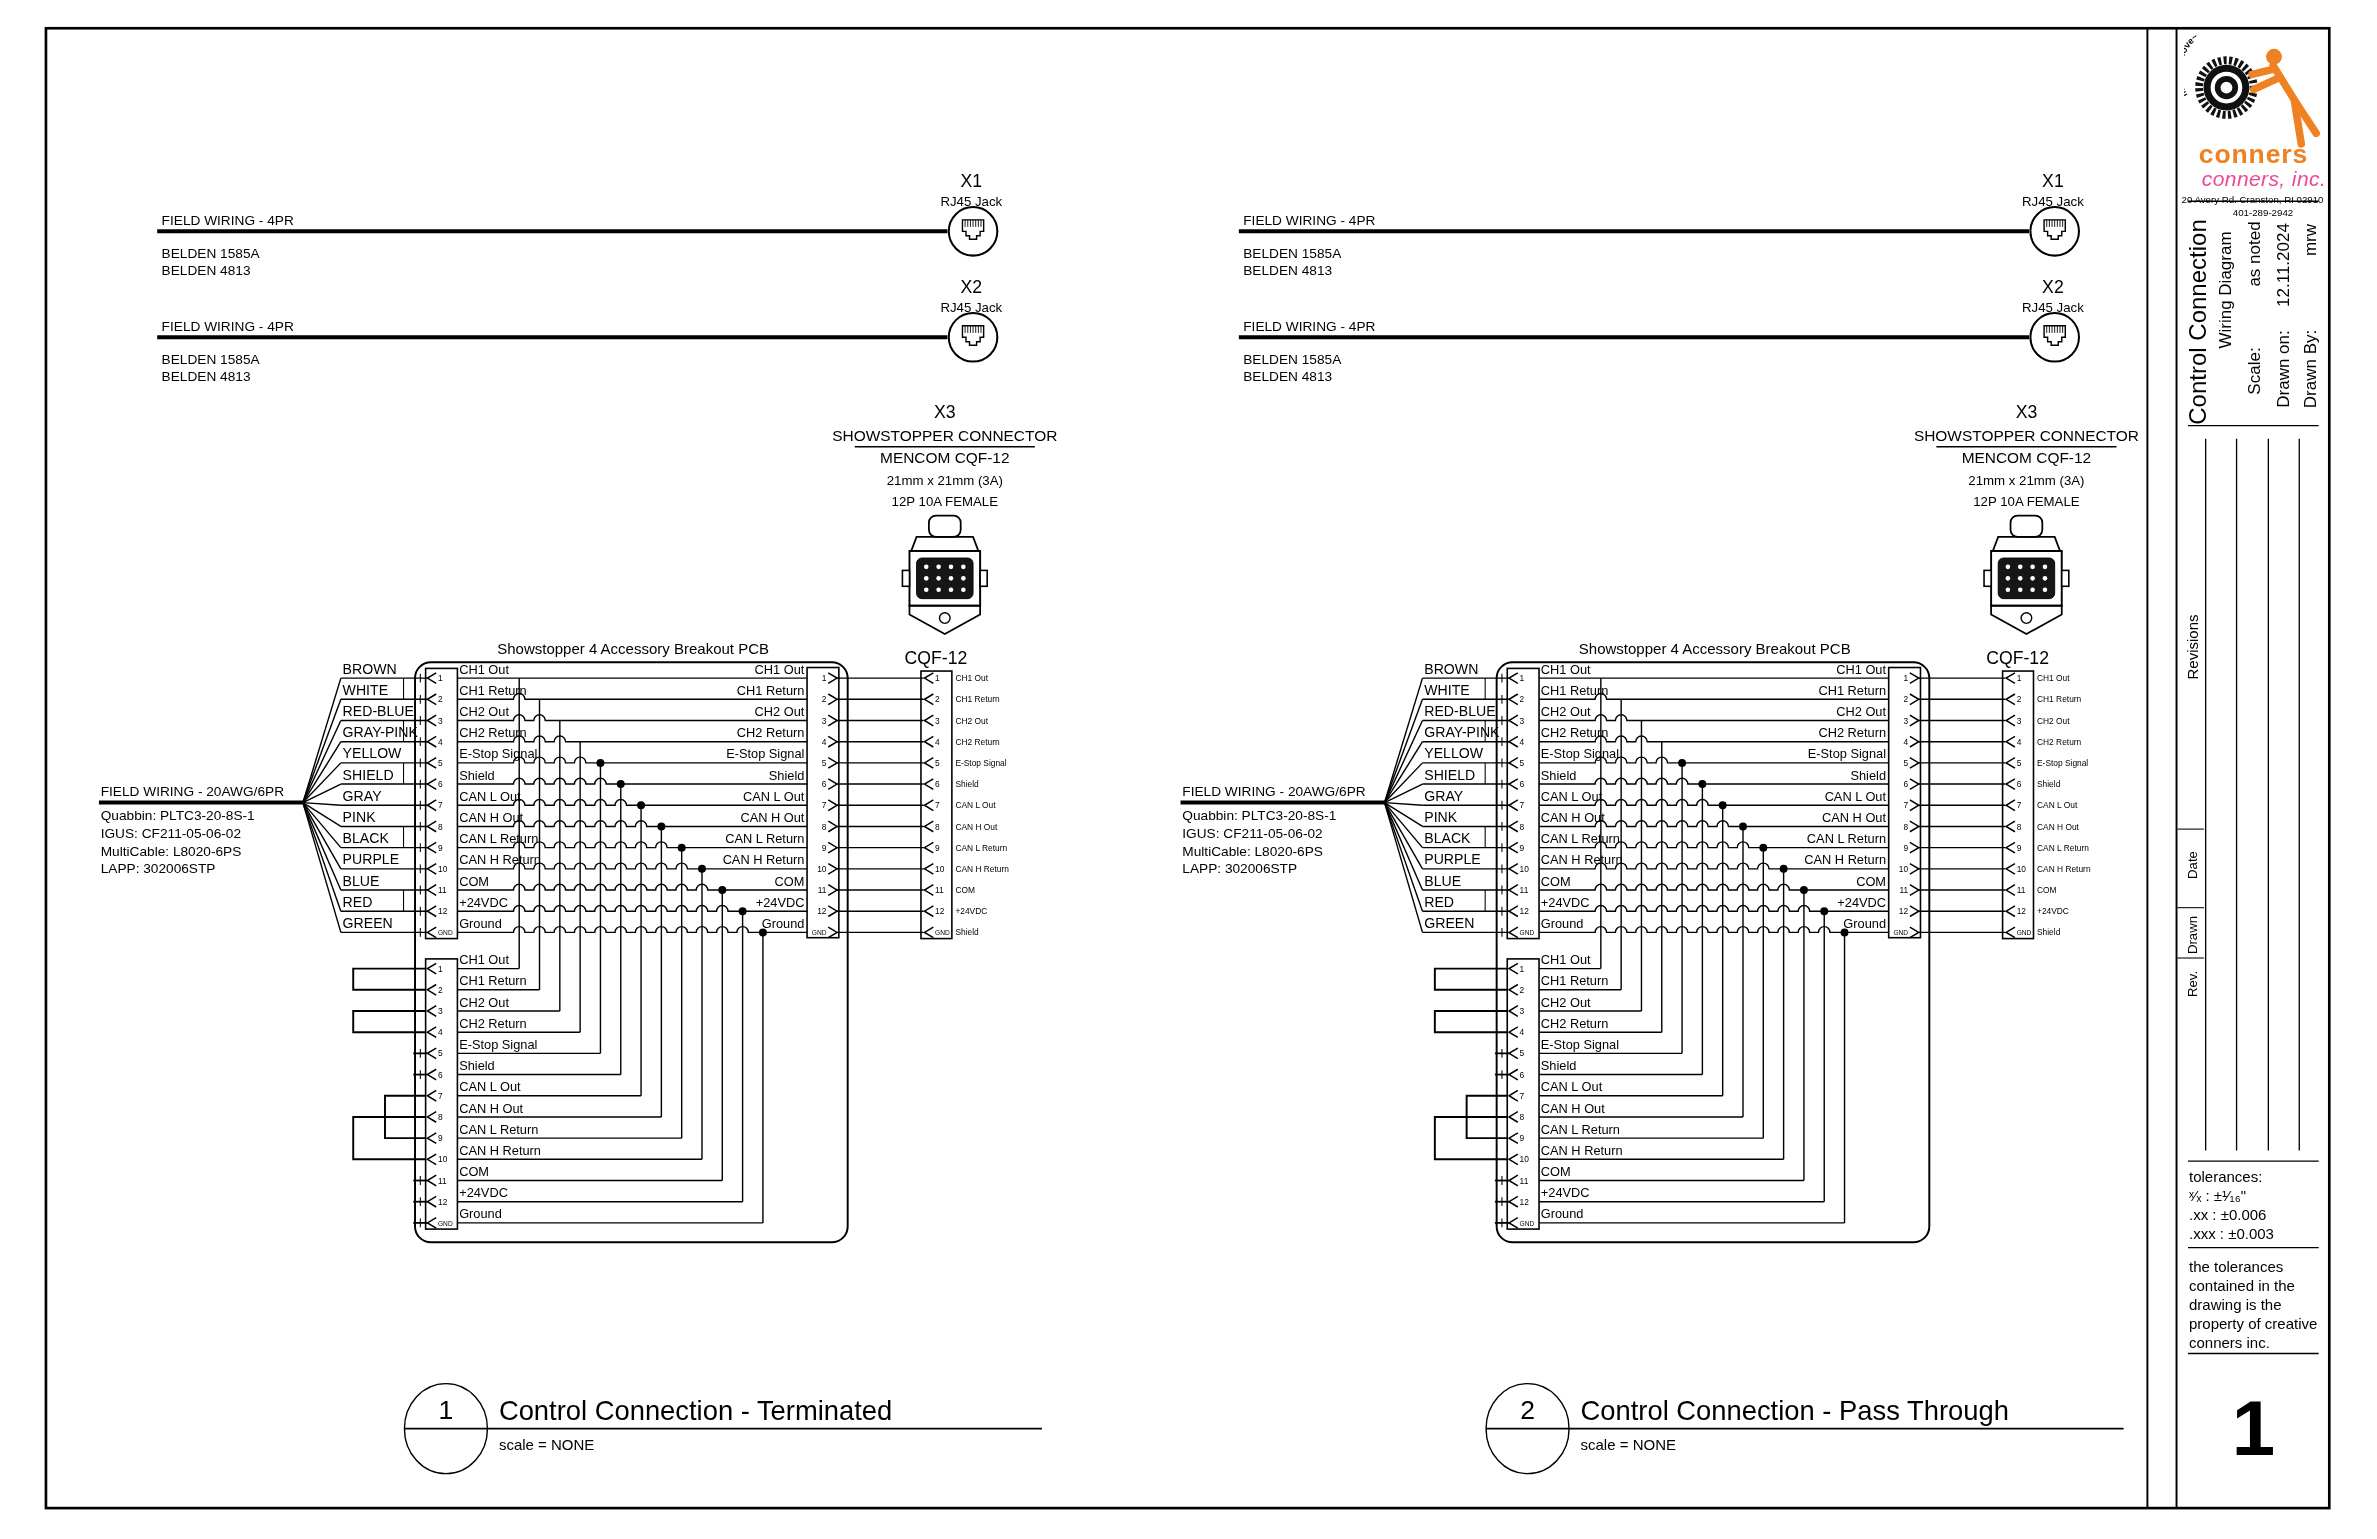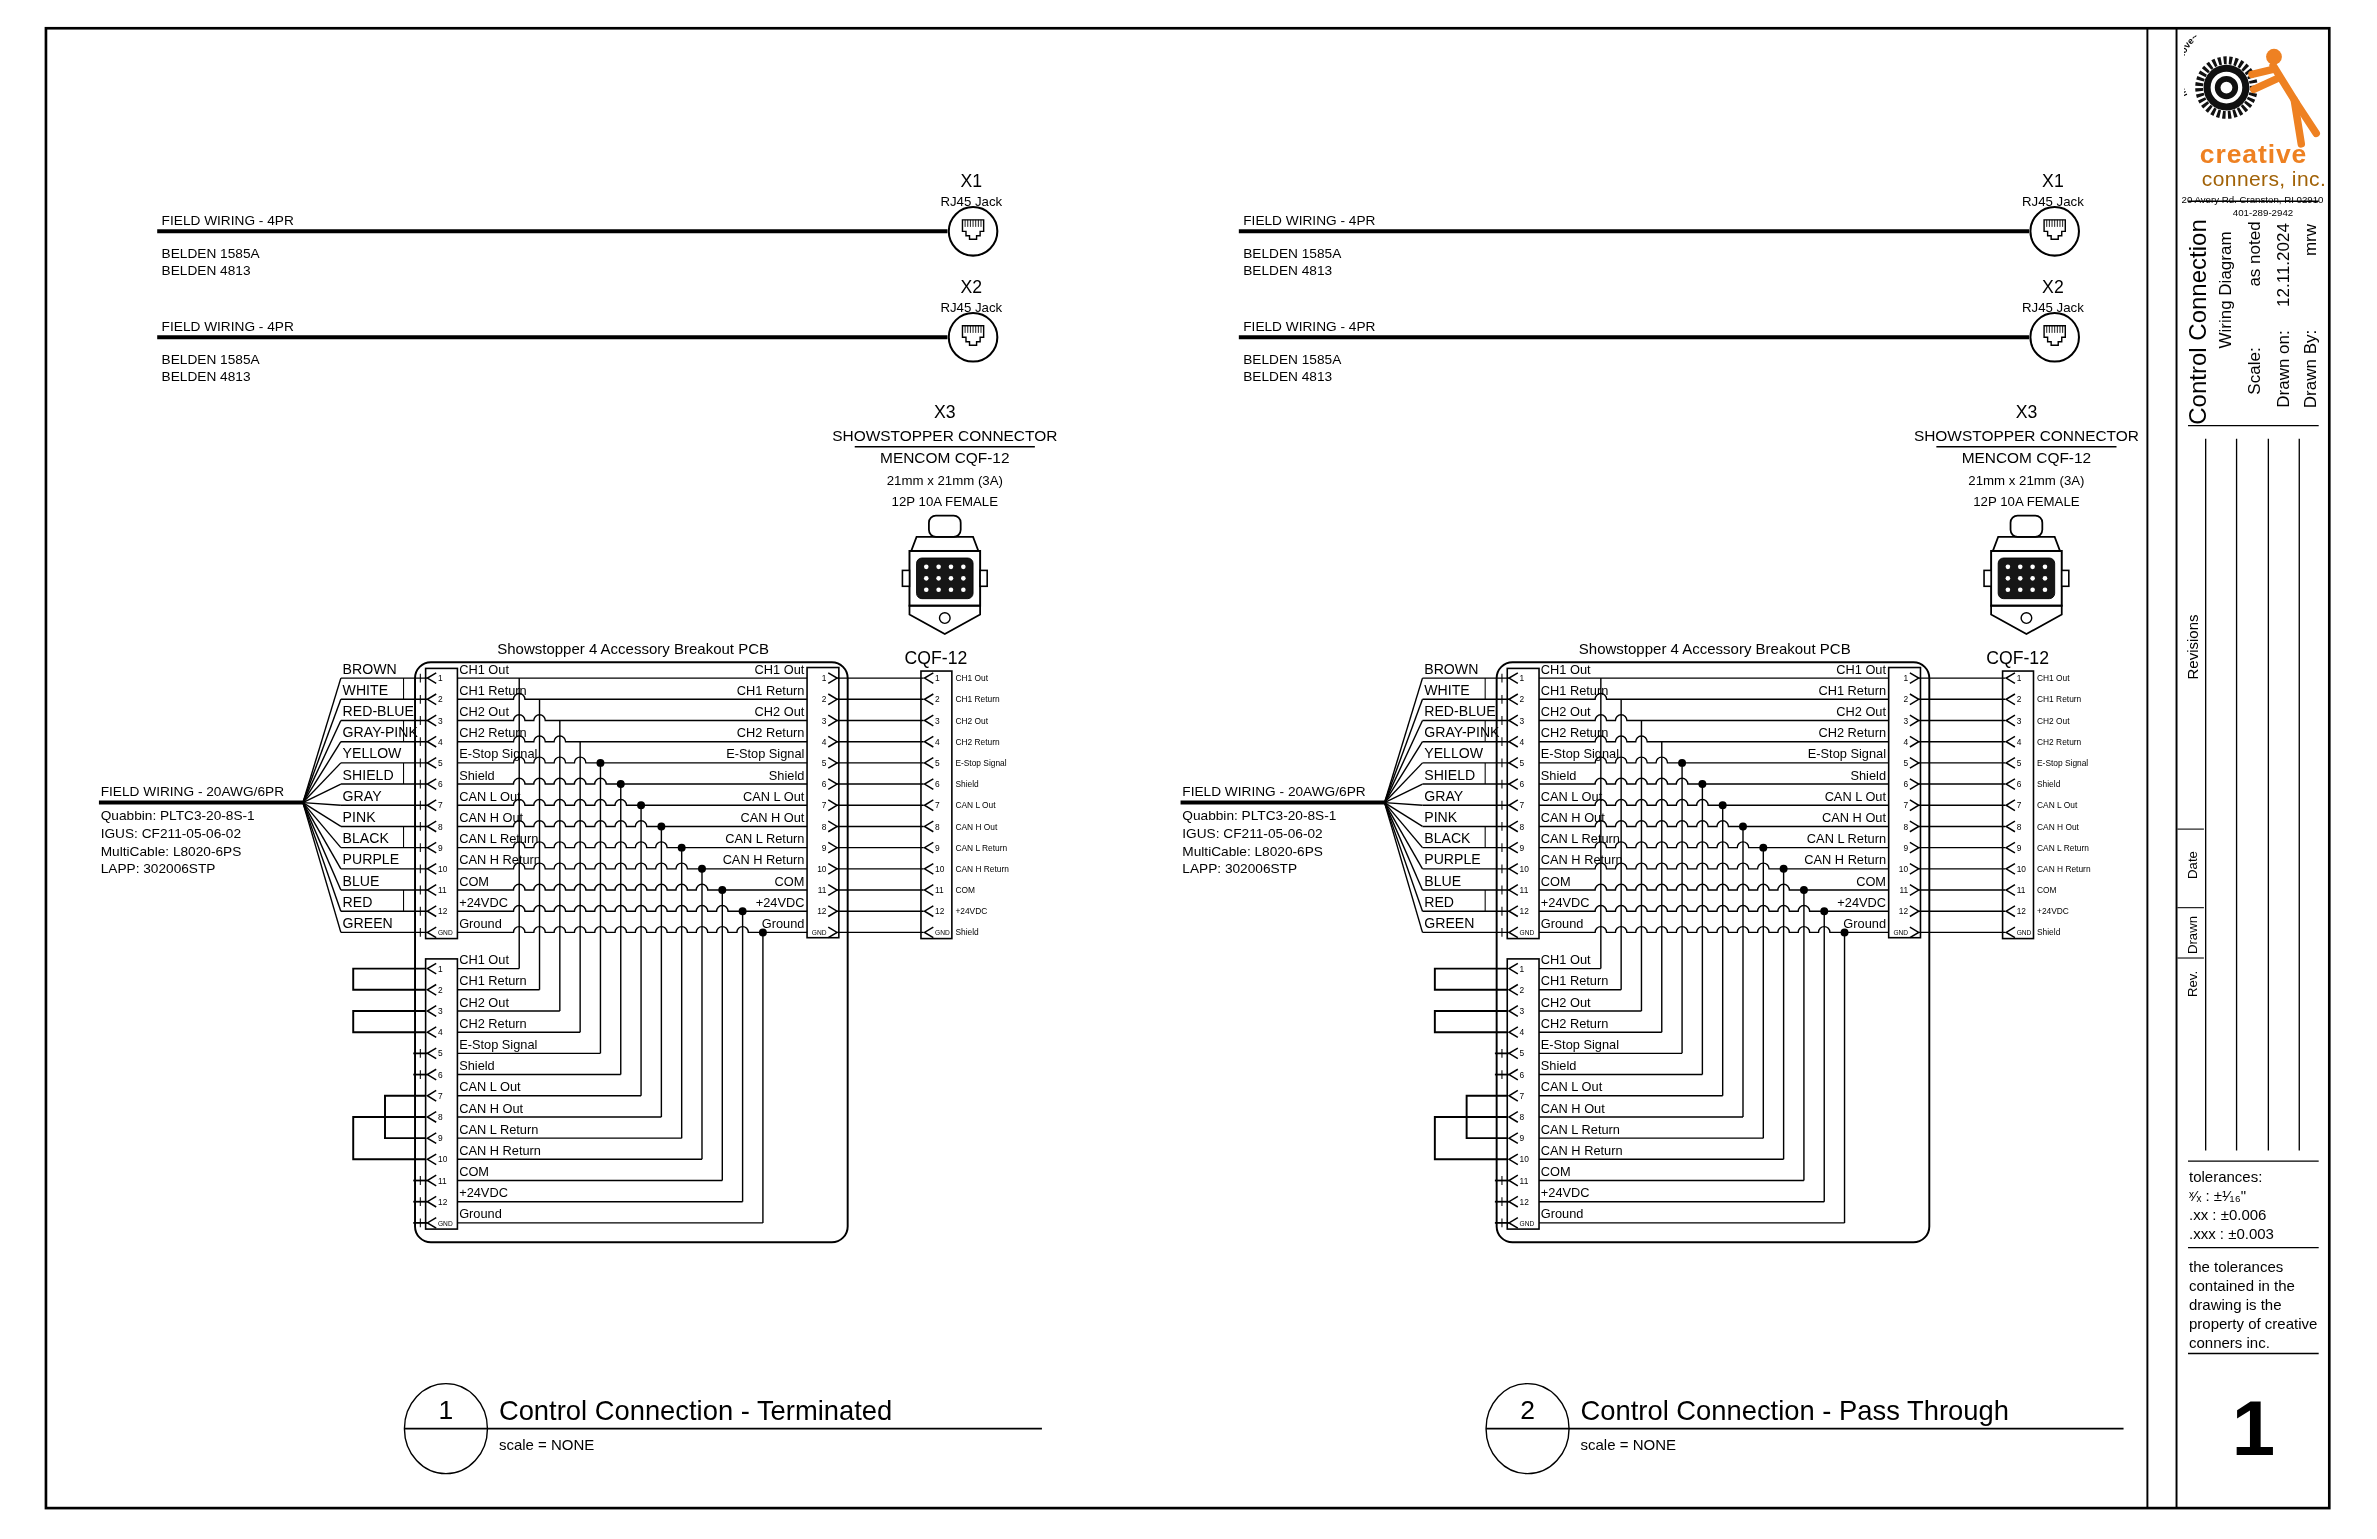--- a/index.html
+++ b/index.html
@@ -815,22 +815,22 @@
     <g stroke="#ee8122" stroke-width="8.5" stroke-linecap="round" fill="#ee8122">
       <circle cx="102" cy="27" r="9" stroke="none"></circle>
       <path d="M101,37 L127,79" fill="none"></path>
       <path d="M102,41 L77,47" fill="none"></path>
       <path d="M105,52 L79,64" fill="none"></path>
       <path d="M127,79 L150,114" fill="none"></path>
       <path d="M125,76 L133,126" fill="none"></path>
     </g>
   </svg>
 
-  <div class="abs center brand-creative" style="left:0;top:111px;width:153px;font-size:26.5px;color:#ee8122;">creative</div>
-  <div class="abs center brand-conners" style="left:0;top:139px;width:174px;font-size:21px;color:#a16207;">conners, inc.</div>
+  <div class="abs center brand-creative" style="left:0;top:111px;width:153px;font-size:26.5px;color:#ee8122;">conners</div>
+  <div class="abs center brand-conners" style="left:0;top:139px;width:174px;font-size:21px;color:#ec4899;font-style:italic;">conners, inc.</div>
   <div class="abs center" style="left:0;top:166px;width:151px;font-size:9.7px;">20 Avery Rd. Cranston, RI 02910</div>
   <div class="abs center" style="left:0;top:179px;width:172px;font-size:9.7px;">401-289-2942</div>
 </div>
 
 <div class="rot" style="left:2198px;top:322px;font-size:24px;">Control Connection</div>
 <div class="rot" style="left:2226px;top:290px;font-size:17px;">Wiring Diagram</div>
 <div class="rot" style="left:2255px;top:371px;font-size:17px;">Scale:</div>
 <div class="rot" style="left:2255px;top:254px;font-size:17px;">as noted</div>
 <div class="rot" style="left:2284px;top:369px;font-size:17px;">Drawn on:</div>
 <div class="rot" style="left:2284px;top:265px;font-size:17px;">12.11.2024</div>

